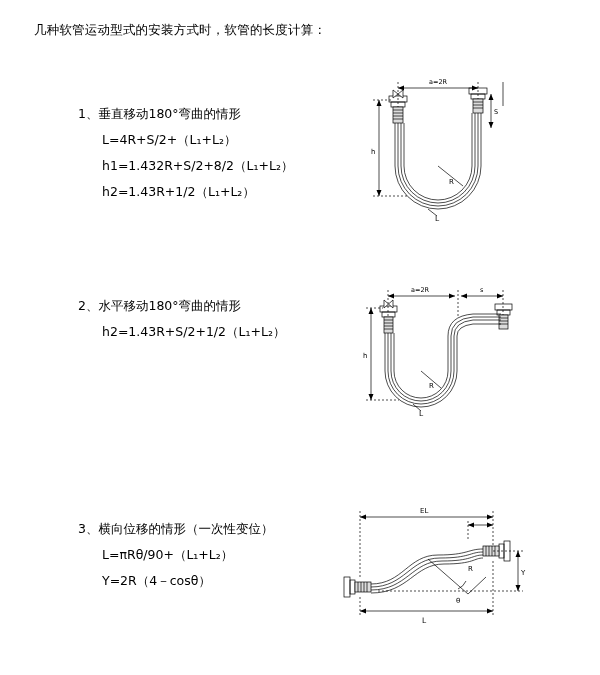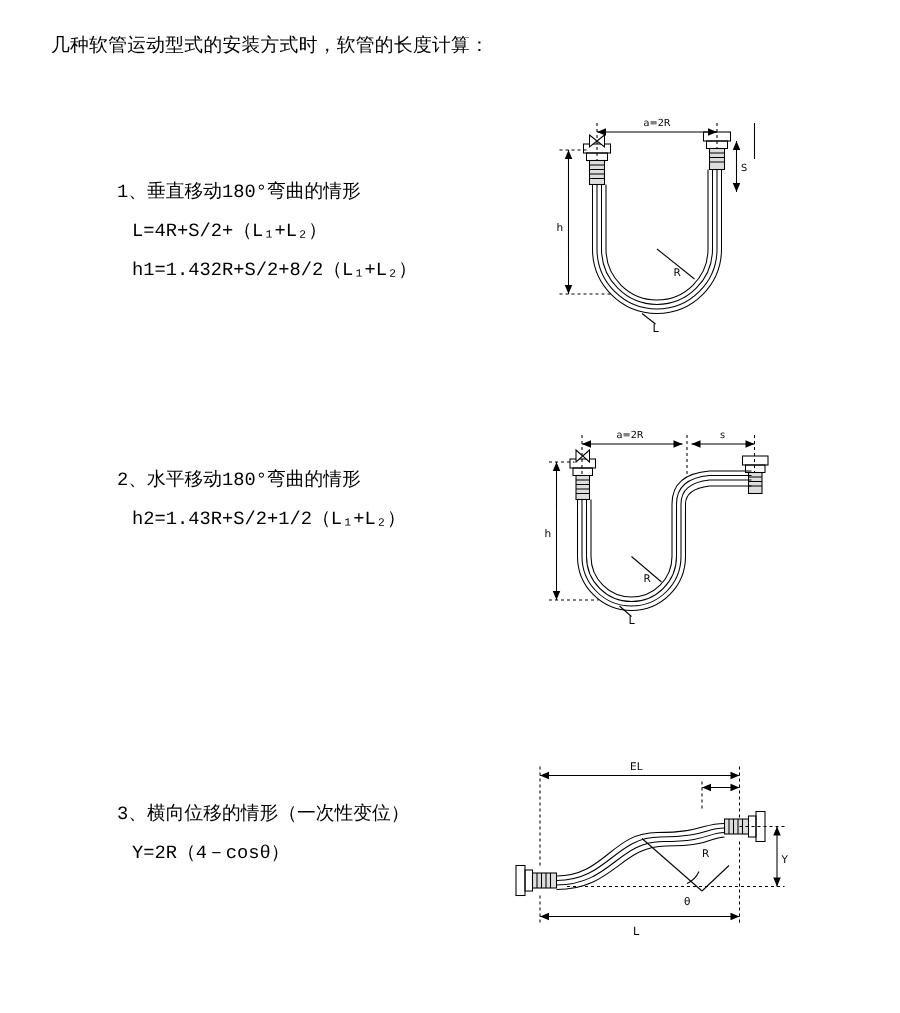--- a/index.html
+++ b/index.html
@@ -33,33 +33,32 @@
     position: absolute;
     width: 600px;
   }
   .sec1 { top: 106px; }
   .sec2 { top: 298px; }
   .sec3 { top: 521px; }
 
   .text-col {
     position: absolute;
     left: 50px;
-    top: 13px;
+    top: 0;
     width: 260px;
-    font-family: Liberation Mono, monospace;
   }
   .item-title {
     font-size: 12.5px;
     white-space: nowrap;
     margin-bottom: 9px;
   }
   .formula {
     font-size: 12.5px;
     white-space: nowrap;
-    margin-left: 10px;
+    margin-left: 24px;
     margin-bottom: 9px;
   }
   .fig {
     position: absolute;
   }
   .fig1 { left: 305px; top: -40px; }
   .fig2 { left: 305px; top: -22px; }
   .fig3 { left: 290px; top: -22px; }
 </style>
 </head>
@@ -67,20 +66,21 @@
 
 <div class="page">
 
   <div class="heading">几种软管运动型式的安装方式时，软管的长度计算：</div>
 
   <div class="section sec1">
     <div class="text-col">
       <div class="item-title">1、垂直移动180°弯曲的情形</div>
       <div class="formula">L=4R+S/2+（L₁+L₂）</div>
       <div class="formula">h1=1.432R+S/2+8/2（L₁+L₂）</div>
+      <div class="formula">h2=1.43R+1/2（L₁+L₂）</div>
     </div>
 
     <div class="fig fig1">
       <svg width="200" height="200" viewBox="0 0 200 200" xmlns="http://www.w3.org/2000/svg">
         <g stroke="#000" fill="none" stroke-width="0.7">
 
           <line x1="65" y1="22" x2="145" y2="22"></line>
           <path d="M65 22 l6 -2.5 v5 z" fill="#000" stroke="none"></path>
           <path d="M145 22 l-6 -2.5 v5 z" fill="#000" stroke="none"></path>
           <text x="96" y="18" font-size="6.5" fill="#000" stroke="none" font-family="DejaVu Sans, sans-serif">a=2R</text>
@@ -193,20 +193,21 @@
           <text x="86" y="140" font-size="7.5" fill="#000" stroke="none" font-family="DejaVu Sans, sans-serif">L</text>
           <line x1="80" y1="128" x2="88" y2="135"></line>
         </g>
       </svg>
     </div>
   </div>
 
   <div class="section sec3">
     <div class="text-col">
       <div class="item-title">3、横向位移的情形（一次性变位）</div>
+      <div class="formula">L=πRθ/90+（L₁+L₂）</div>
       <div class="formula">Y=2R（4－cosθ）</div>
     </div>
 
     <div class="fig fig3">
       <svg width="230" height="140" viewBox="0 0 230 140" xmlns="http://www.w3.org/2000/svg">
         <g stroke="#000" fill="none" stroke-width="0.7">
 
           <line x1="42" y1="18" x2="175" y2="18"></line>
           <path d="M42 18 l6 -2.5 v5 z" fill="#000" stroke="none"></path>
           <path d="M175 18 l-6 -2.5 v5 z" fill="#000" stroke="none"></path>

